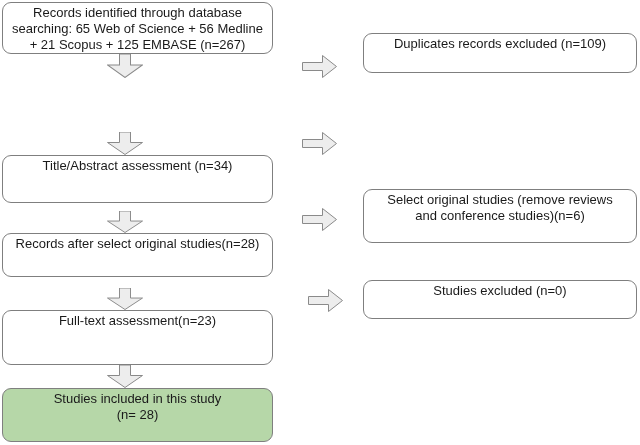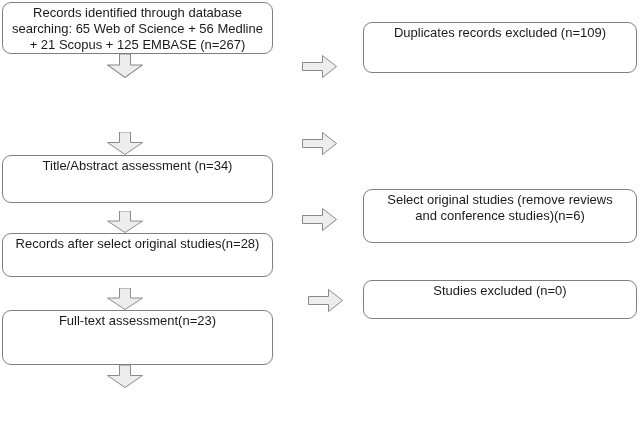--- a/index.html
+++ b/index.html
@@ -60,20 +60,24 @@
   </div>
 
   <div class="box left-col" style="top:233px;height:44px">
     <span class="box-label">Records after select original studies(n=28)</span>
   </div>
 
   <div class="box left-col" style="top:310px;height:55px">
     <span class="box-label">Full-text assessment(n=23)</span>
   </div>
 
+  <div class="box left-col included" style="top:388px;height:54px">
+    <span class="box-label">Studies included in this study
+(n= 28)</span>
+  </div>
 
   <div class="arrow" style="left:107px;top:54px;width:36px;height:24px">
     <svg viewBox="0 0 36 23" preserveAspectRatio="none">
         <polygon points="12.5,0 23.5,0 23.5,10.5 35.5,10.5 18,22.5 0.5,10.5 12.5,10.5"></polygon>
       </svg>
   </div>
   <div class="arrow" style="left:107px;top:132px;width:36px;height:23px">
     <svg viewBox="0 0 36 23" preserveAspectRatio="none">
         <polygon points="12.5,0 23.5,0 23.5,10.5 35.5,10.5 18,22.5 0.5,10.5 12.5,10.5"></polygon>
       </svg>
@@ -108,21 +112,21 @@
     <svg viewBox="0 0 35 23" preserveAspectRatio="none">
         <polygon points="0.5,7.5 20.5,7.5 20.5,0.5 34.5,11.5 20.5,22.5 20.5,15.5 0.5,15.5"></polygon>
       </svg>
   </div>
   <div class="arrow" style="left:308px;top:289px;width:35px;height:23px">
     <svg viewBox="0 0 35 23" preserveAspectRatio="none">
         <polygon points="0.5,7.5 20.5,7.5 20.5,0.5 34.5,11.5 20.5,22.5 20.5,15.5 0.5,15.5"></polygon>
       </svg>
   </div>
 
-  <div class="box right-col" style="top:22px;height:51px">
+  <div class="box right-col" style="top:33px;height:40px">
     <span class="box-label">Duplicates records excluded (n=109)</span>
   </div>
 
 
   <div class="box right-col" style="top:189px;height:54px">
     <span class="box-label">Select original studies (remove reviews
 and conference studies)(n=6)</span>
   </div>
 
   <div class="box right-col" style="top:280px;height:39px">

